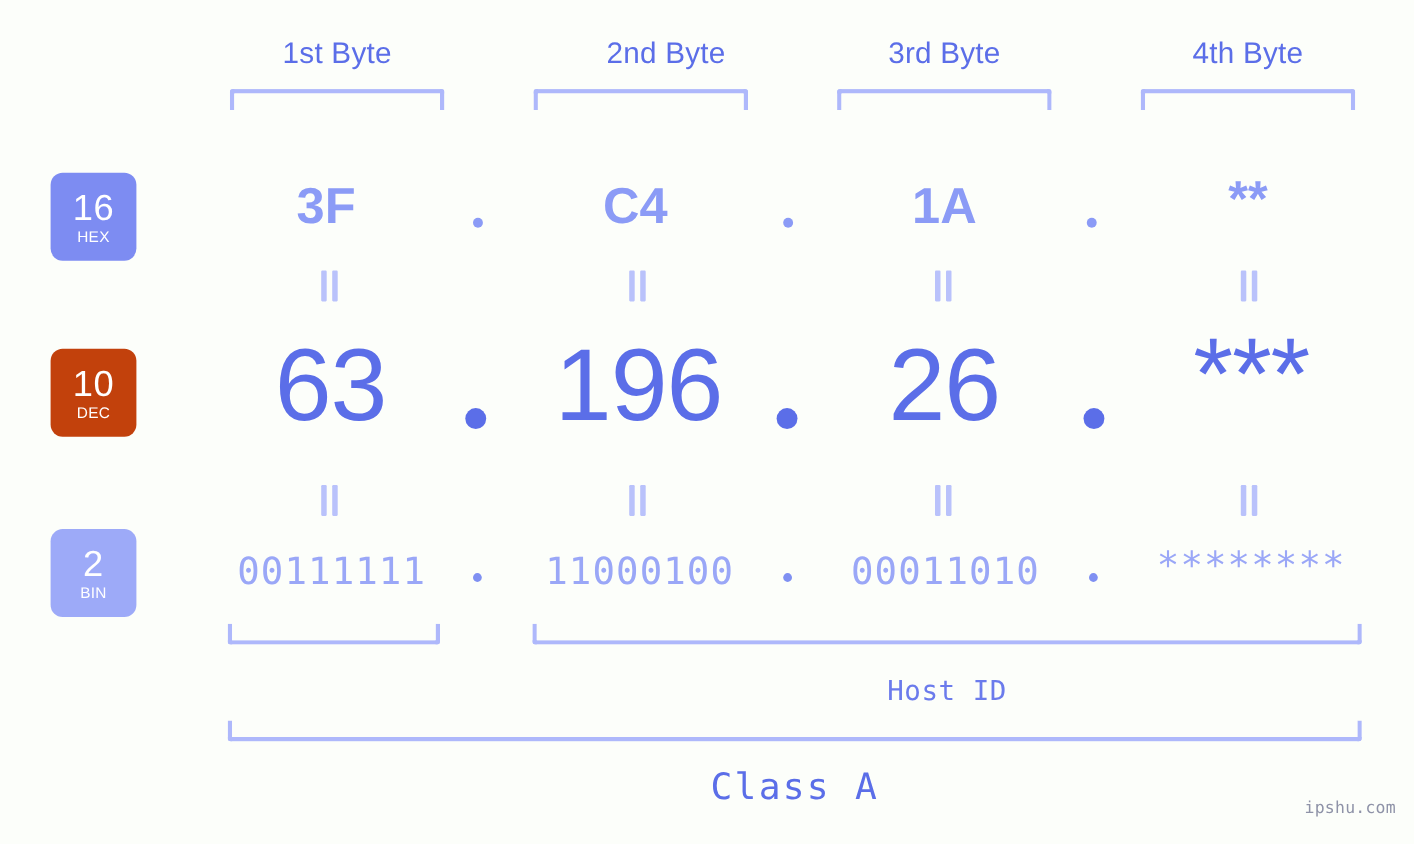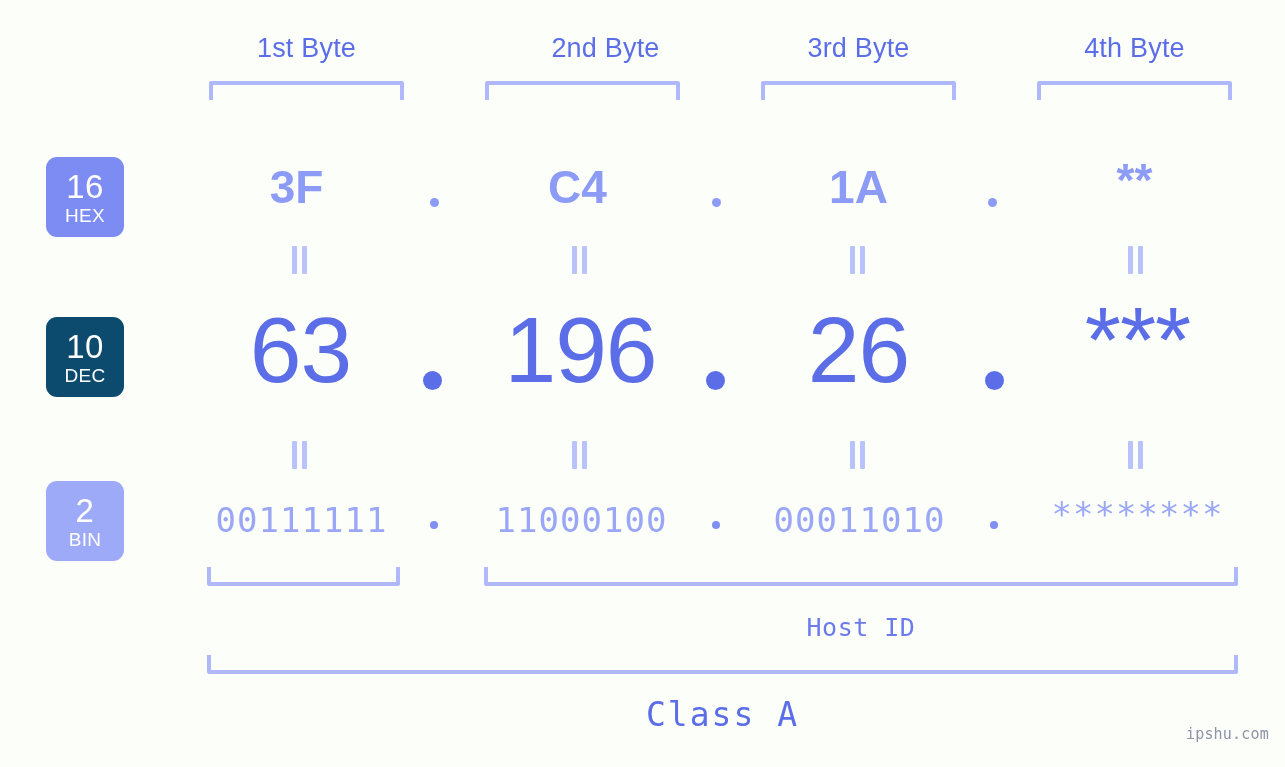--- a/index.html
+++ b/index.html
@@ -65,21 +65,21 @@
     justify-content: center;
     line-height: 1;
     text-align: right;
   }
   .badge .num {
     font-size: 33px;
     font-weight: 400;
     letter-spacing: 0.5px;
   }
   .badge .nm {
-    font-size: 19px;
+    font-size: 14px;
     font-weight: 400;
     margin-top: 3px;
     letter-spacing: 0.3px;
   }
 
   
   .val {
     position: absolute;
     text-align: center;
     white-space: nowrap;
@@ -172,21 +172,21 @@
 
   <div class="bracket bracket-down" style="left:209px;top:81px;width:195px;"></div>
   <div class="bracket bracket-down" style="left:485px;top:81px;width:195px;"></div>
   <div class="bracket bracket-down" style="left:761px;top:81px;width:195px;"></div>
   <div class="bracket bracket-down" style="left:1037px;top:81px;width:195px;"></div>
 
   <div class="badge" style="top:157px;background:#7d8cf2;">
     <span class="num">16</span>
     <span class="nm">HEX</span>
   </div>
-  <div class="badge" style="top:317px;background:#0c4a6e;">
+  <div class="badge" style="top:317px;background:#c2410c;">
     <span class="num">10</span>
     <span class="nm">DEC</span>
   </div>
   <div class="badge" style="top:481px;background:#9daaf8;">
     <span class="num">2</span>
     <span class="nm">BIN</span>
   </div>
 
   <div class="hex-row">
     <div class="val" style="left:199px;top:160px;width:195px;">3F</div>

